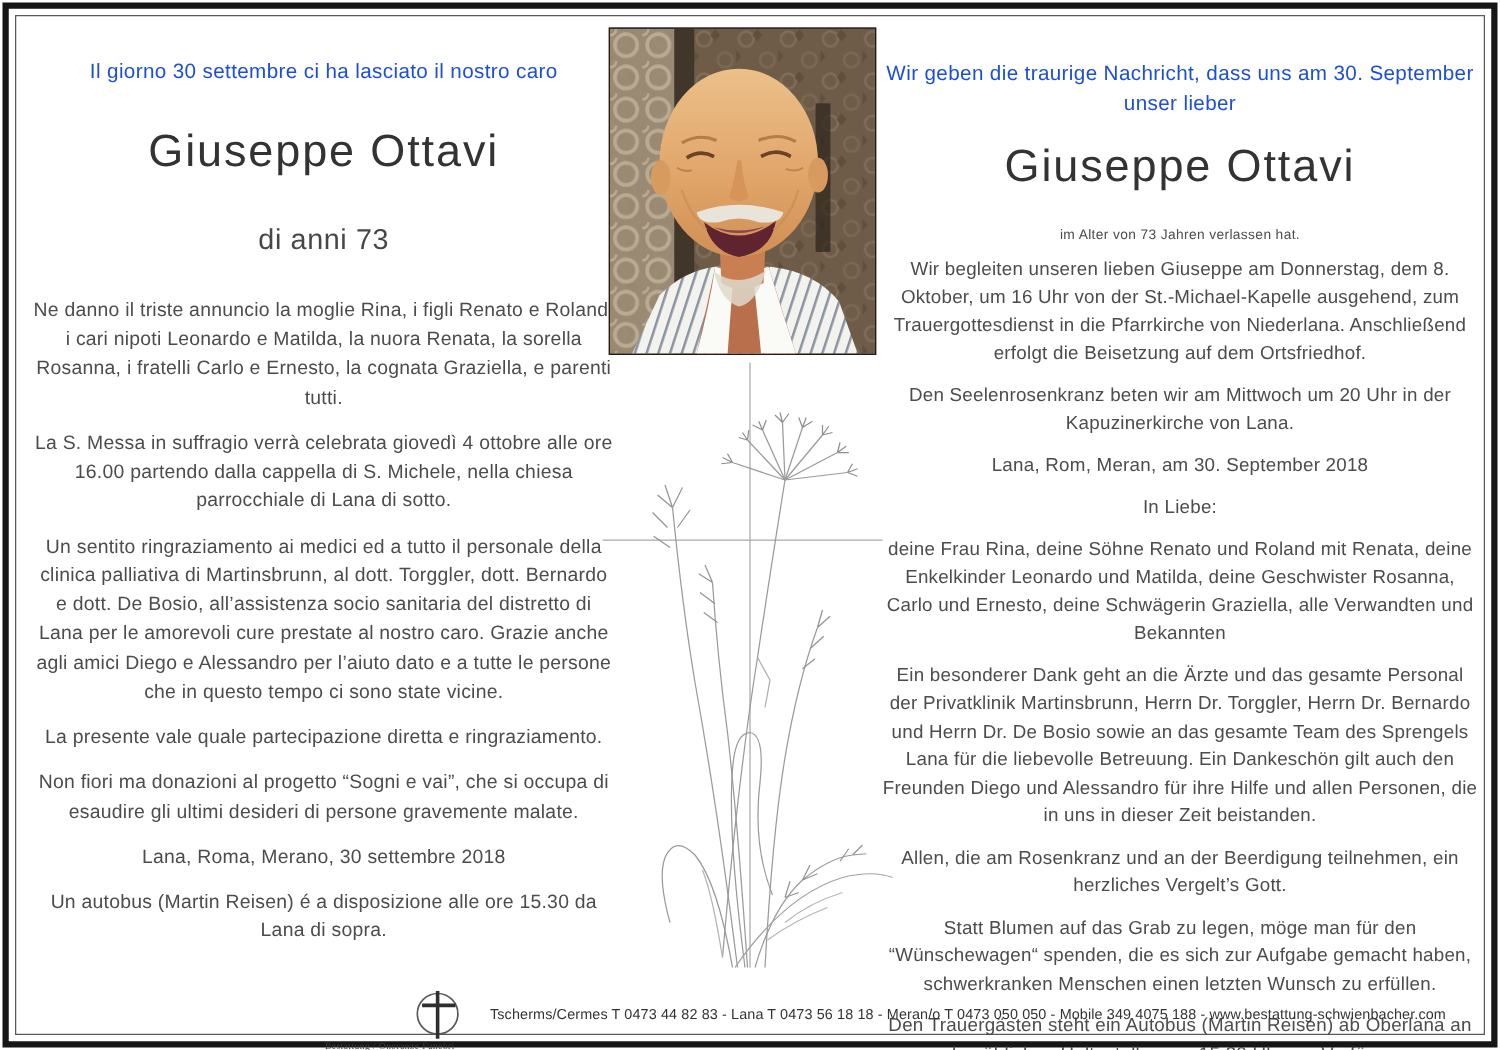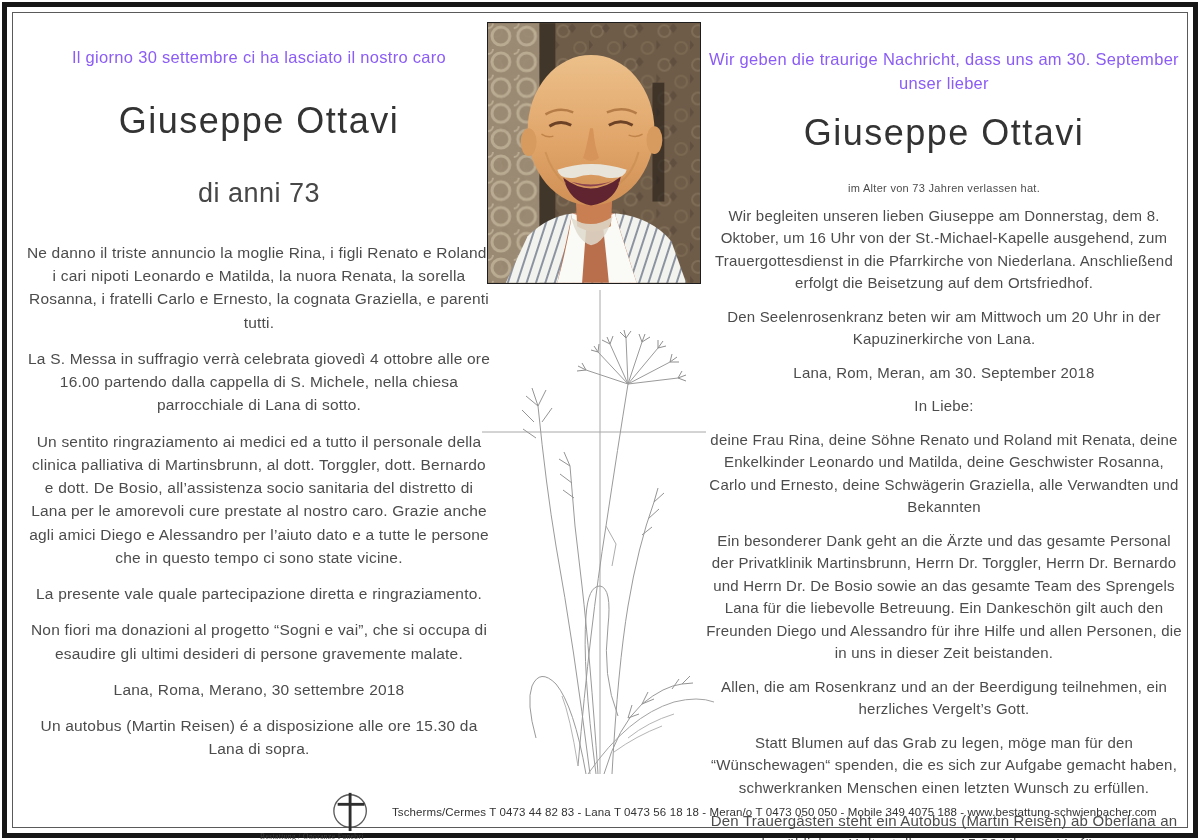--- a/index.html
+++ b/index.html
@@ -12,25 +12,25 @@
   .frame-outer { position: absolute; top: 2px; left: 2px; right: 2px; bottom: 2px;
                  border: 5px solid #161616; pointer-events: none; }
   .frame-inner { position: absolute; top: 12px; left: 12px; right: 12px; bottom: 12px;
                  border: 1px solid #5a5a5a; pointer-events: none; }
 
   
   .col { position: absolute; text-align: center; }
   .col-left  { left: 26px;  top: 46px; width: 466px; }
   .col-right { left: 704px; top: 48px; width: 480px; }
 
-  .intro-line { font-size: 16.5px; font-weight: 300; line-height: 1.45; color: #8b5cf6; letter-spacing: .3px; }
+  .intro-line { font-size: 16.5px; font-weight: 300; line-height: 1.45; color: #1d4ed8; letter-spacing: .3px; }
   .deceased-name { font-size: 36px; font-weight: 300; color: #333333; letter-spacing: 1.5px; }
   .col-left .deceased-name  { margin: 30px 0 36px 0; }
   .col-right .deceased-name { margin: 16px 0 28px 0; }
-  .age-line-it { font-size: 27px; font-weight: 300; color: #474747; margin-bottom: 32px; letter-spacing: .5px; }
+  .age-line-it { font-size: 23px; font-weight: 300; color: #474747; margin-bottom: 32px; letter-spacing: .5px; }
   .age-line-de { font-size: 11px; font-weight: 300; color: #4c4c4c; margin-bottom: 6px; letter-spacing: .3px; }
 
   .para { font-size: 15.5px; font-weight: 300; line-height: 1.5; color: #4c4c4c;
           margin: 13px 0; letter-spacing: .2px; }
   .col-right .para { font-size: 15px; margin: 11px 0; }
 
   
   .photo-wrap { position: absolute; left: 487px; top: 22px; width: 214px; height: 262px;
                 border: 1px solid #1d1d1d; overflow: hidden; background: #6e5c49; }
   .photo-wrap svg { display: block; width: 100%; height: 100%; }

